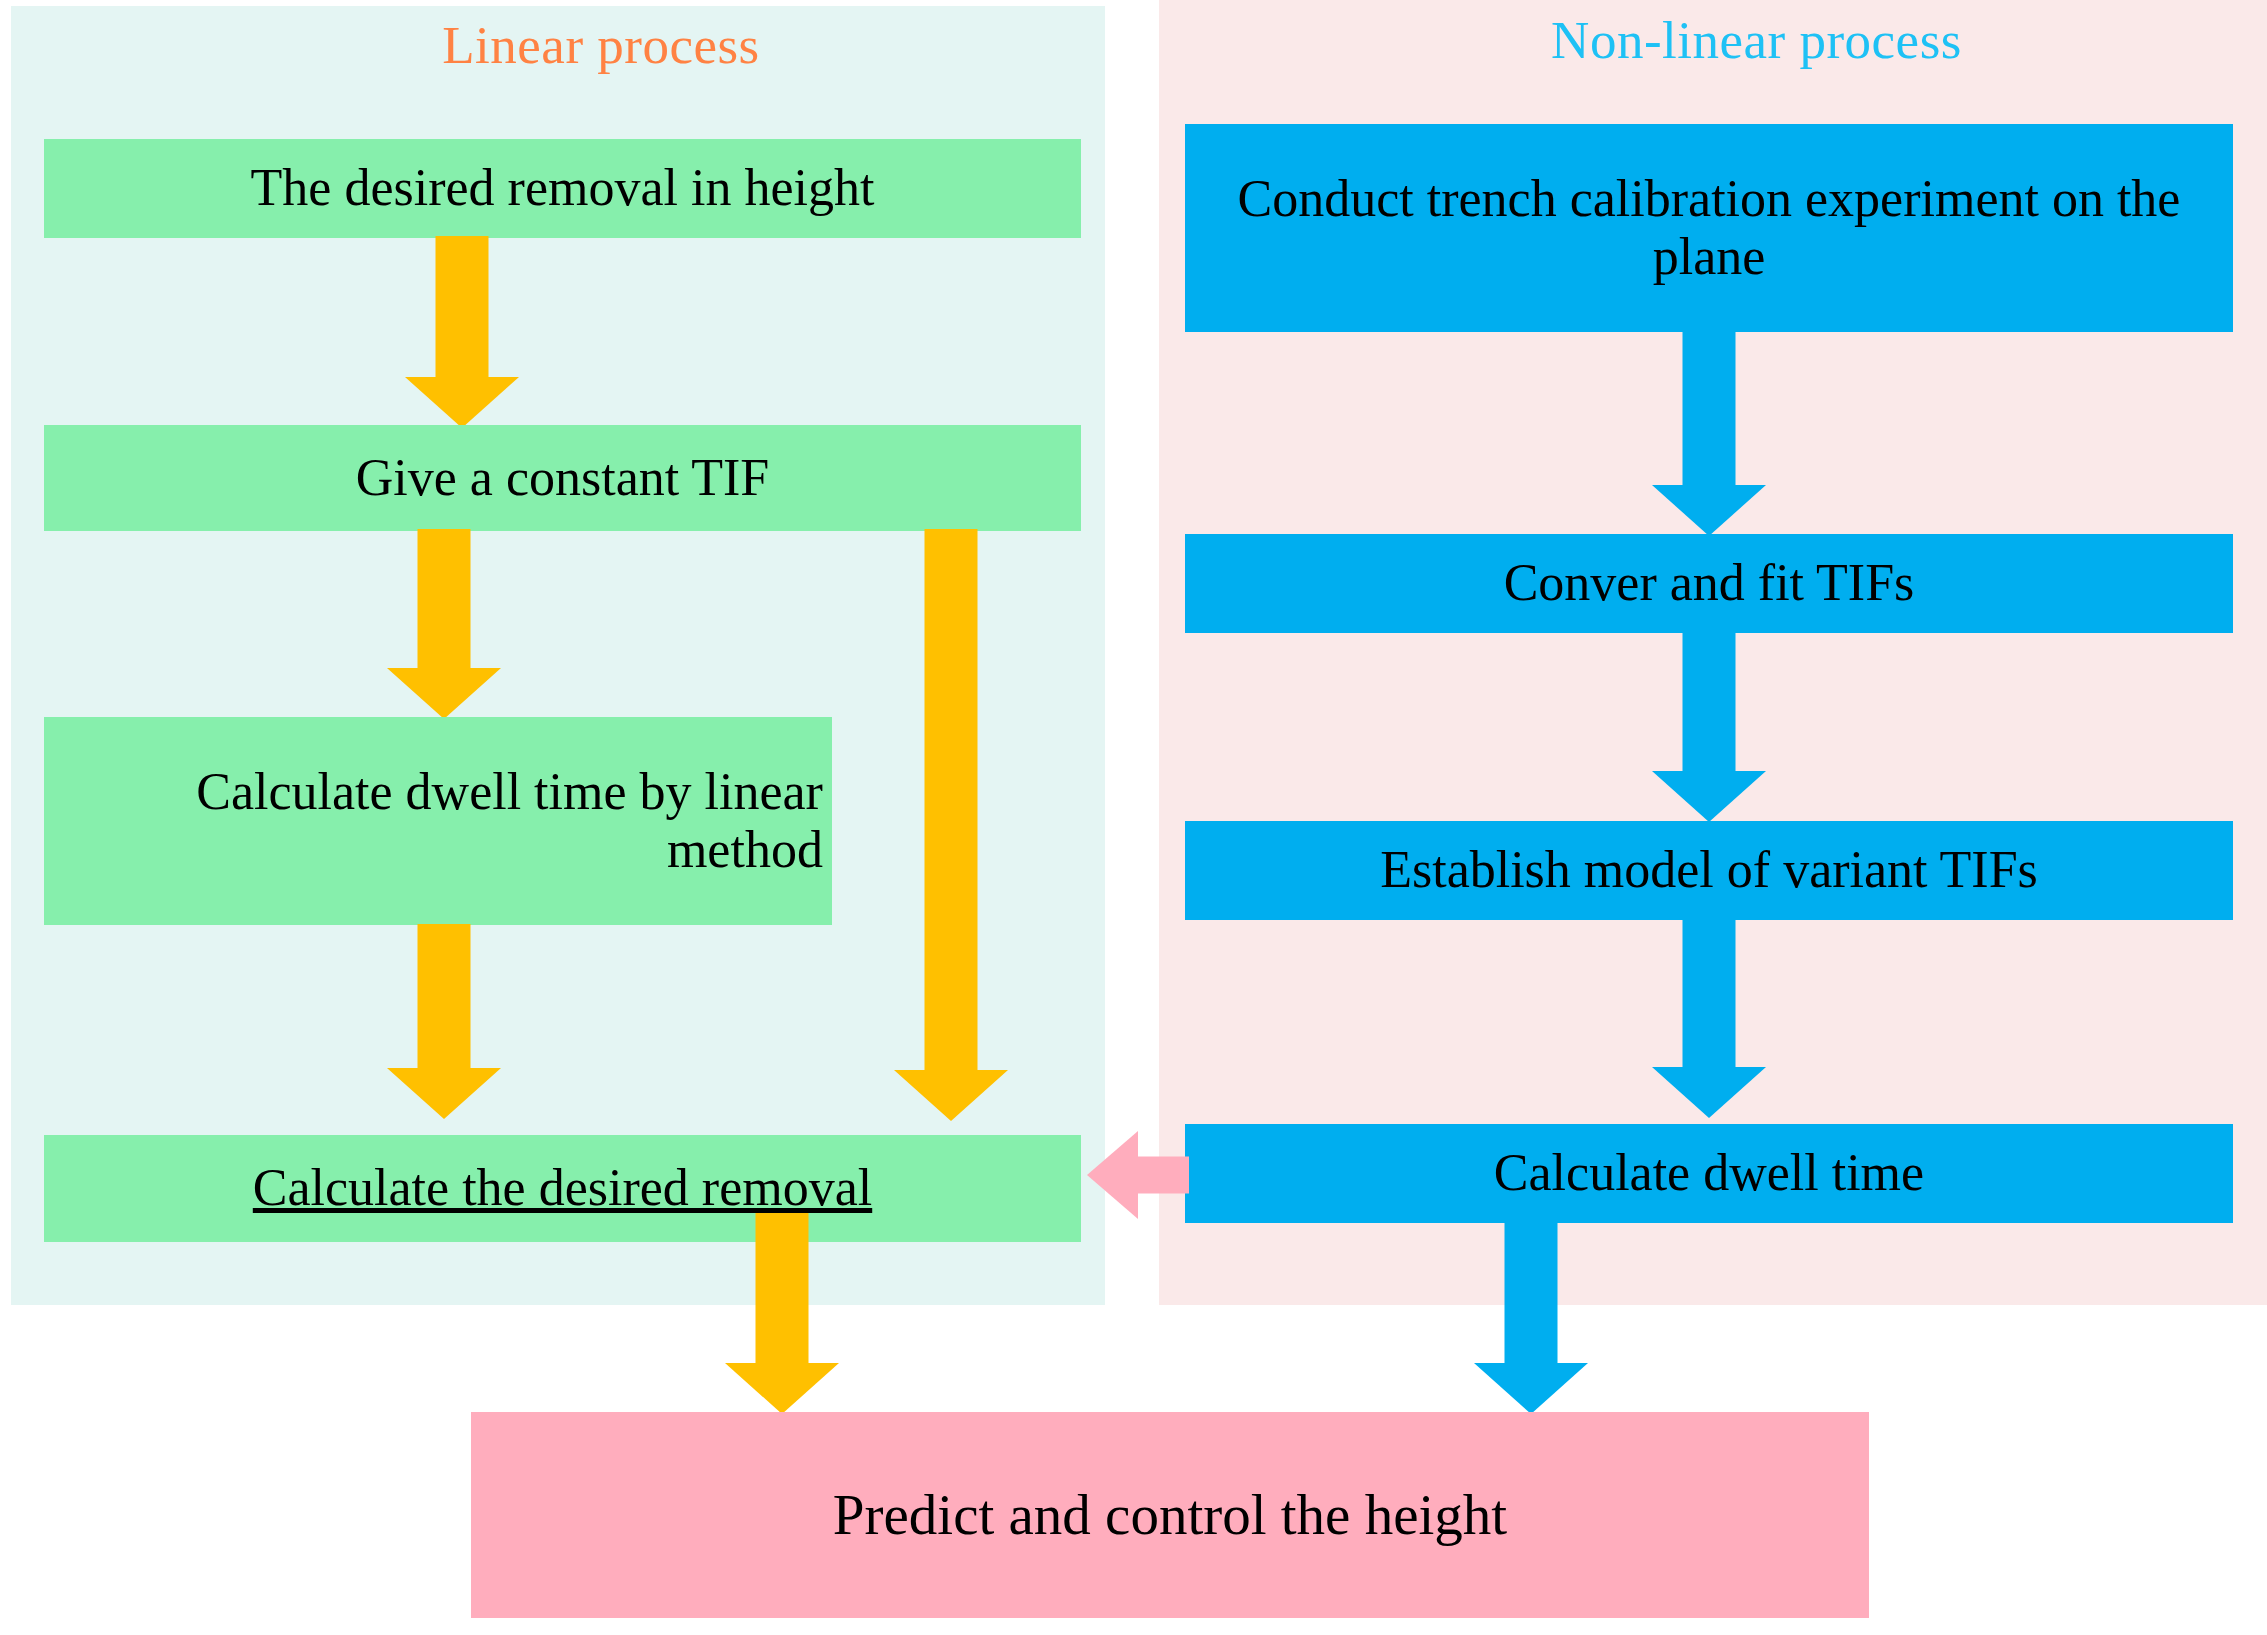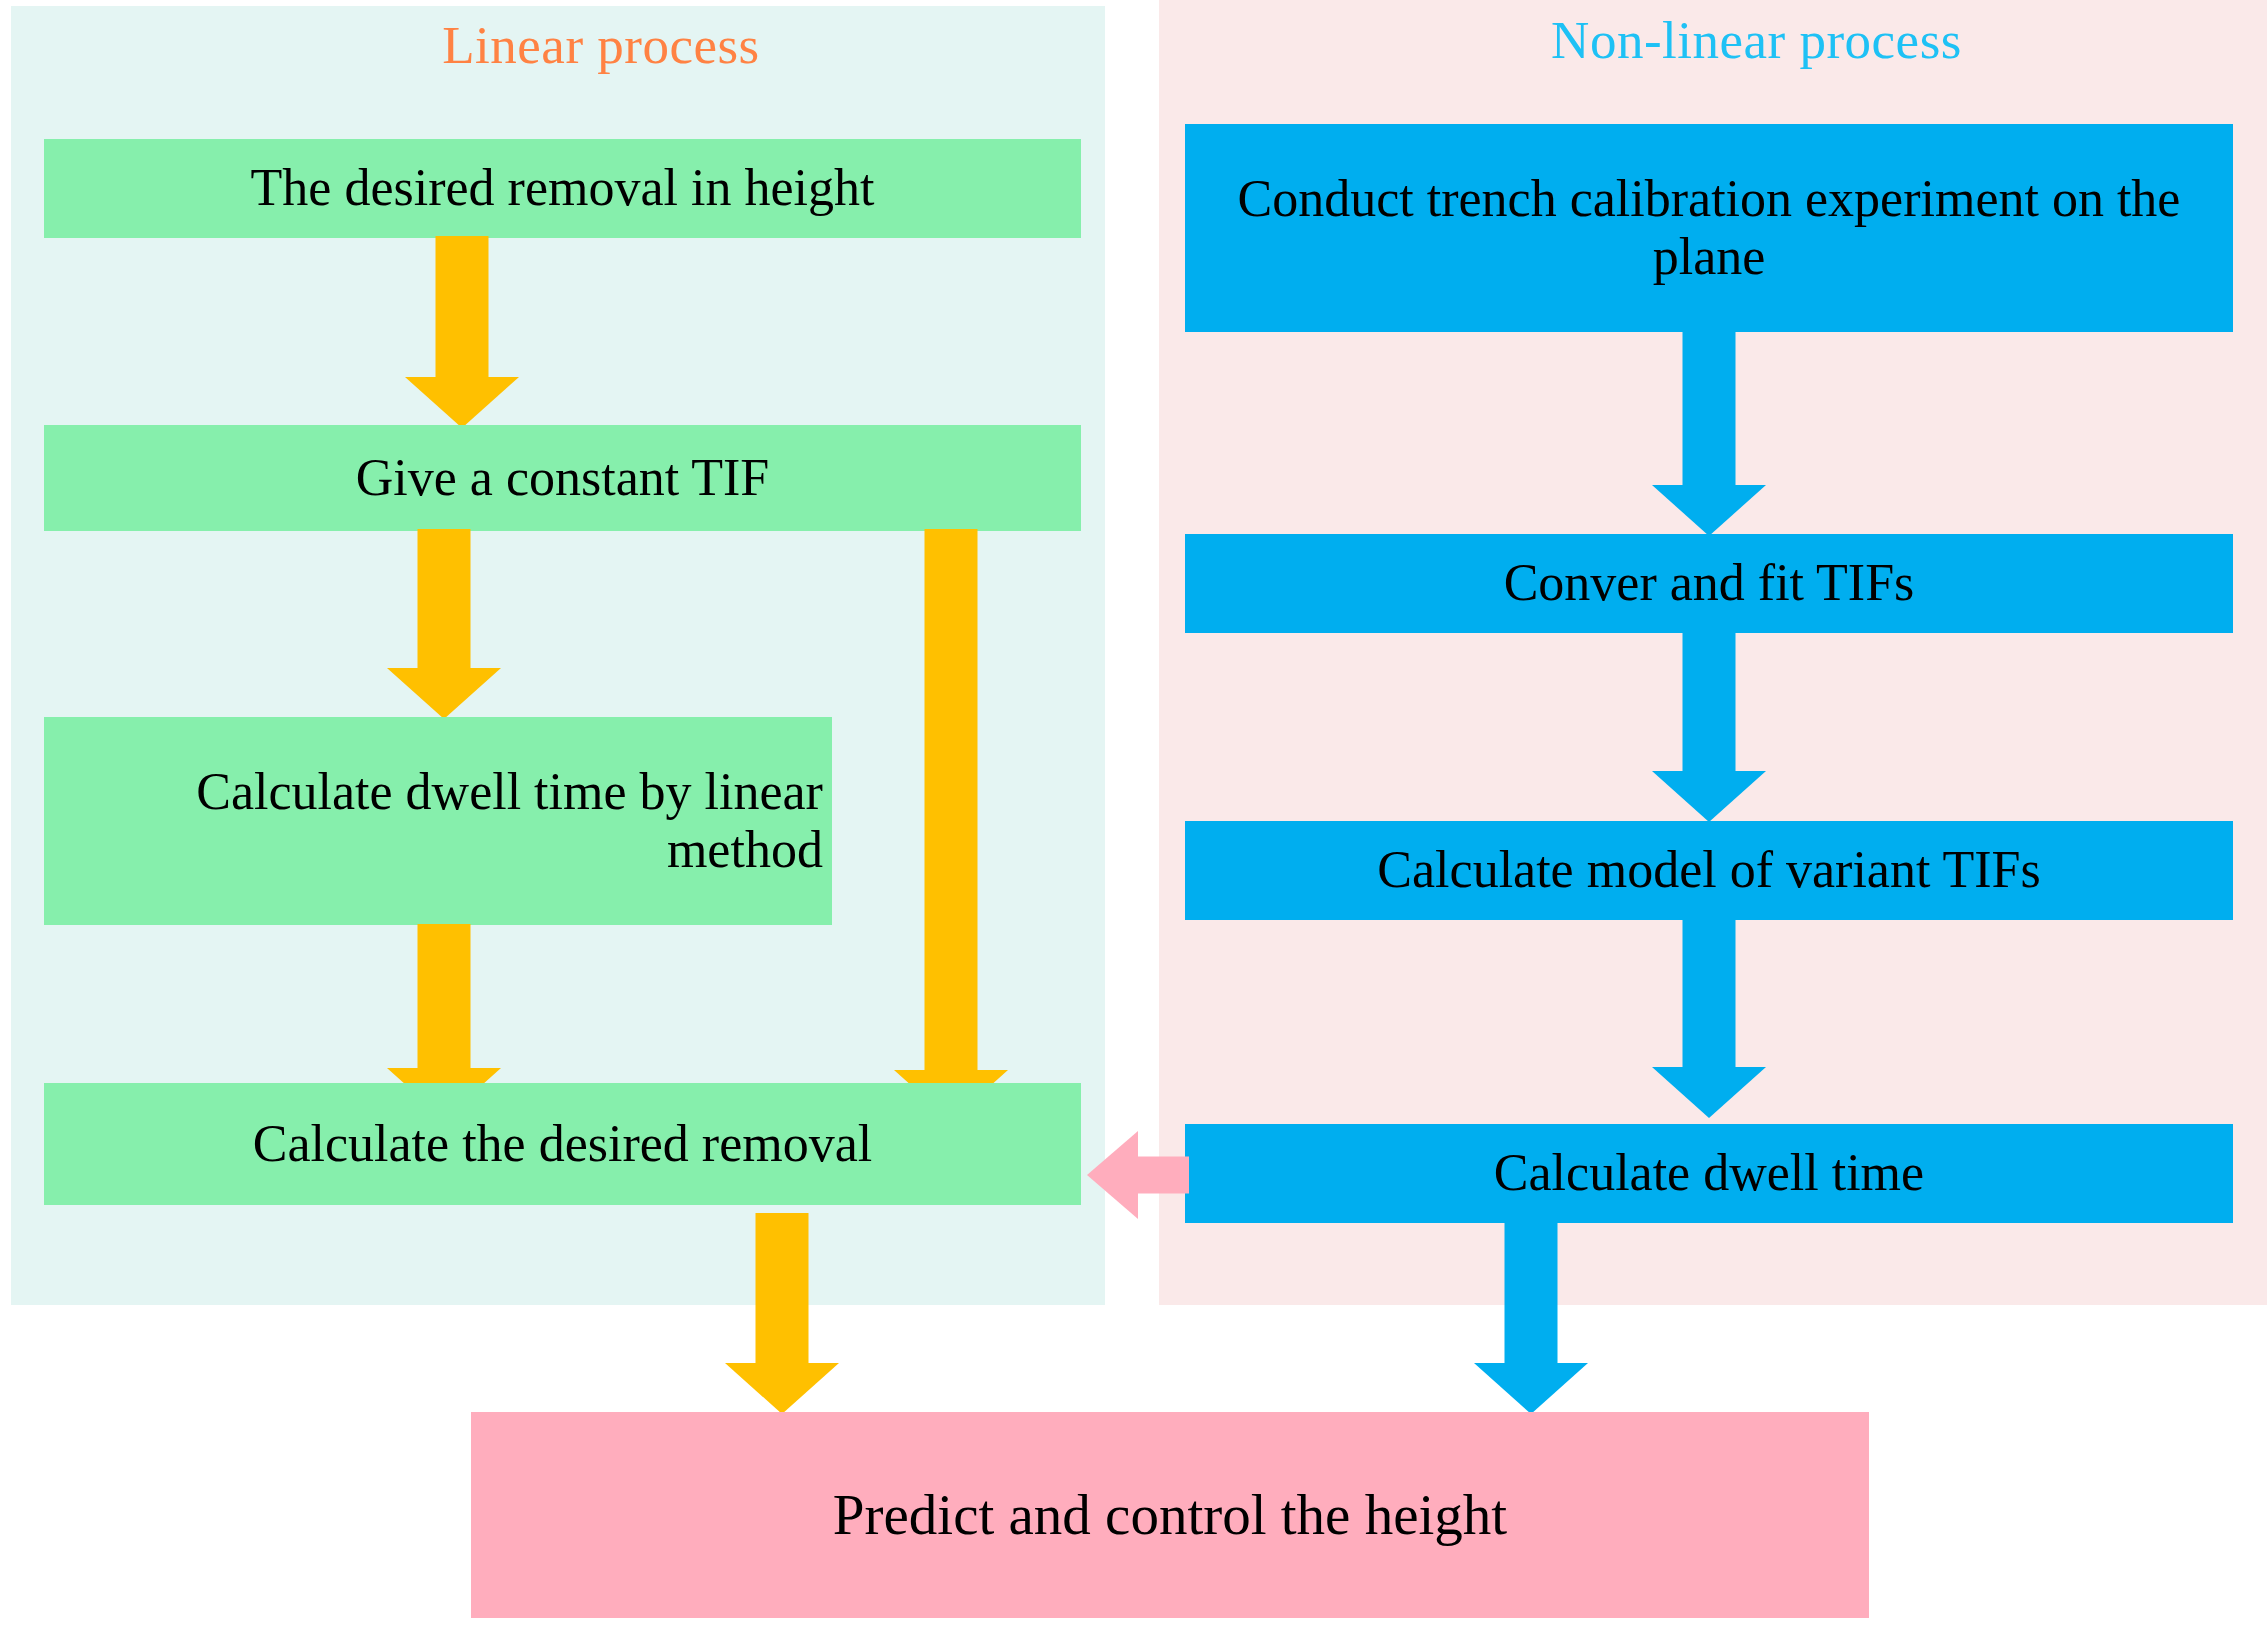--- a/index.html
+++ b/index.html
@@ -64,21 +64,21 @@
     padding: 3.7px 9.1px;
   }
   .box.yellow { background: #86efac; text-align: right; }
   .box.blue   { background: #00aeef; }
   .box.pink   { background: #ffadbd; }
 
   
   #box-l1 { left: 44px;  top: 139px;  width: 1037px; height: 99px; }
   #box-l2 { left: 44px;  top: 425px;  width: 1037px; height: 106px; }
   #box-l3 { left: 44px;  top: 717px;  width: 788px;  height: 208px; }
-  #box-l4 { left: 44px;  top: 1083px; width: 1037px; height: 122px; }
+  #box-l4 { left: 44px;  top: 1135px; width: 1037px; height: 107px; text-decoration: underline; }
 
   
   #box-r1 { left: 1185px; top: 124px;  width: 1048px; height: 208px; }
   #box-r2 { left: 1185px; top: 534px;  width: 1048px; height: 99px; }
   #box-r3 { left: 1185px; top: 821px;  width: 1048px; height: 99px; }
   #box-r4 { left: 1185px; top: 1124px; width: 1048px; height: 99px; }
 
   
   #box-result {
     left: 471px;
@@ -238,21 +238,21 @@
     <div class="head"></div>
   </div>
 
   <div class="box blue" id="box-r2">Conver and fit TIFs</div>
 
   <div class="arrow-down a-blue" id="arr-r2">
     <div class="shaft"></div>
     <div class="head"></div>
   </div>
 
-  <div class="box blue" id="box-r3">Calculate model of variant TIFs</div>
+  <div class="box blue" id="box-r3">Establish model of variant TIFs</div>
 
   <div class="arrow-down a-blue" id="arr-r3">
     <div class="shaft"></div>
     <div class="head"></div>
   </div>
 
   <div class="box blue" id="box-r4">Calculate dwell time</div>
 
   <div class="arrow-down a-blue" id="arr-r4">
     <div class="shaft"></div>

